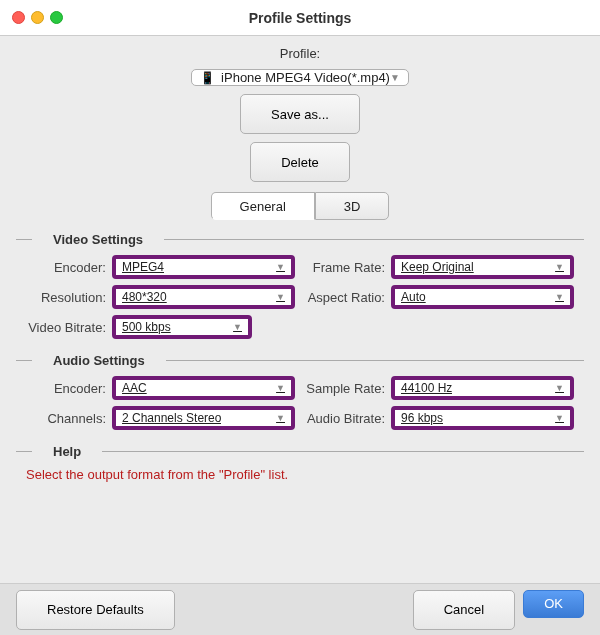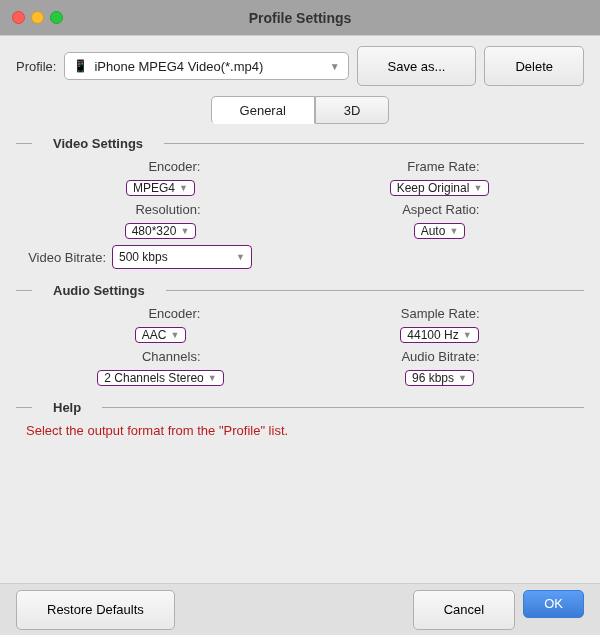--- a/index.html
+++ b/index.html
@@ -9,21 +9,21 @@
       background: #ececec;
       font-family: -apple-system, BlinkMacSystemFont, "Helvetica Neue", Arial, sans-serif;
       font-size: 13px;
       color: #222;
       display: flex;
       flex-direction: column;
     }
 
     
     .title-bar {
-      background: #a3a3a3;
+      background: #ffffff;
       height: 36px;
       display: flex;
       align-items: center;
       justify-content: center;
       position: relative;
       border-bottom: 1px solid #ccc;
       flex-shrink: 0;
     }
     .title-bar-title {
       font-size: 14px;
@@ -54,20 +54,21 @@
       flex-direction: column;
       overflow: hidden;
     }
 
     
     .profile-row {
       display: flex;
       align-items: center;
       gap: 8px;
       margin-bottom: 10px;
+      flex-direction: column;
     }
     .profile-label {
       font-size: 13px;
       color: #333;
       white-space: nowrap;
     }
     .profile-select {
       flex: 1;
       height: 28px;
       border: 1px solid #b0b0b0;
@@ -161,41 +162,41 @@
     .form-grid {
       display: grid;
       grid-template-columns: 1fr 1fr;
       gap: 6px 10px;
       padding: 0 10px;
     }
     .form-row {
       display: flex;
       align-items: center;
       gap: 6px;
-      flex-direction: column;
     }
     .form-label {
       text-align: right;
       white-space: nowrap;
       color: #444;
       min-width: 80px;
     }
     .form-select {
       flex: 1;
       height: 24px;
-      border: 1px solid #701a75;
+      border: 4px solid #701a75;
       border-radius: 4px;
       background: white;
       padding: 0 6px;
       font-size: 12px;
       display: flex;
       align-items: center;
       justify-content: space-between;
       cursor: pointer;
       min-width: 0;
+      text-decoration: underline;
     }
     .form-select-text {
       overflow: hidden;
       text-overflow: ellipsis;
       white-space: nowrap;
     }
     .form-select-arrow {
       color: #888;
       font-size: 9px;
       flex-shrink: 0;

